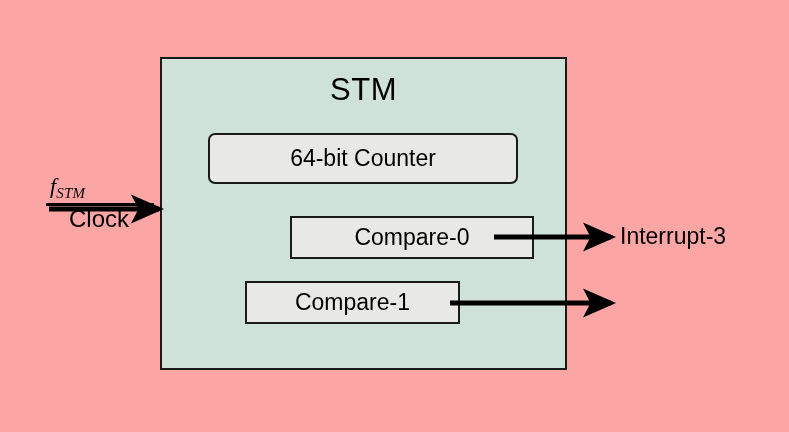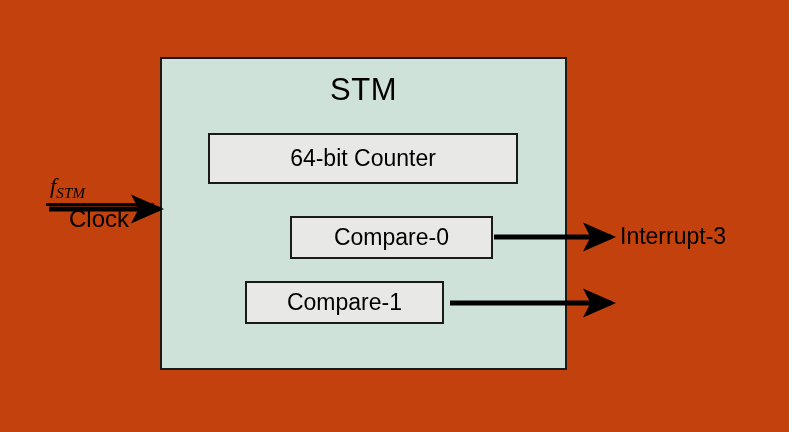--- a/index.html
+++ b/index.html
@@ -4,21 +4,21 @@
 <style>
   html, body {
     margin: 0;
     padding: 0;
     background: #ffffff;
   }
   #canvas {
     position: relative;
     width: 789px;
     height: 432px;
-    background: #c2410c;
+    background: #fca5a5;
     overflow: hidden;
     font-family: "Liberation Sans", sans-serif;
   }
 
   
   .stm-block {
     position: absolute;
     left: 160px;
     top: 57px;
     width: 407px;
@@ -50,31 +50,32 @@
     justify-content: center;
     color: #000000;
     font-size: 23px;
     line-height: 1;
   }
   .counter-block {
     left: 208px;
     top: 133px;
     width: 310px;
     height: 51px;
+    border-radius: 7px;
   }
   .compare0-block {
     left: 290px;
     top: 216px;
-    width: 203px;
+    width: 244px;
     height: 43px;
   }
   .compare1-block {
     left: 245px;
     top: 281px;
-    width: 199px;
+    width: 215px;
     height: 43px;
     text-align: right;
   }
 
   
   .clock-label {
     position: absolute;
     left: 46px;
     top: 174px;
     width: 112px;

